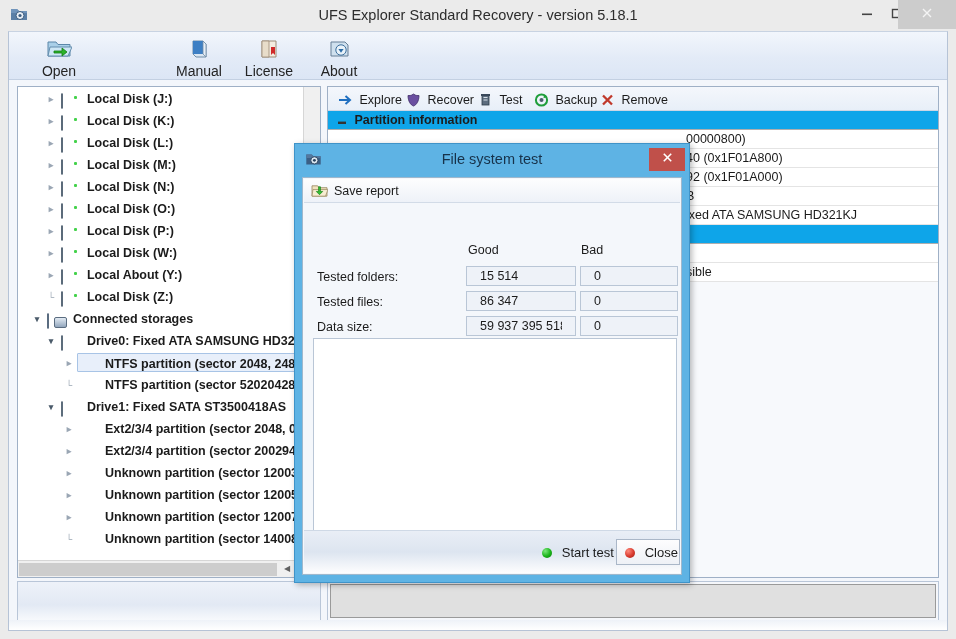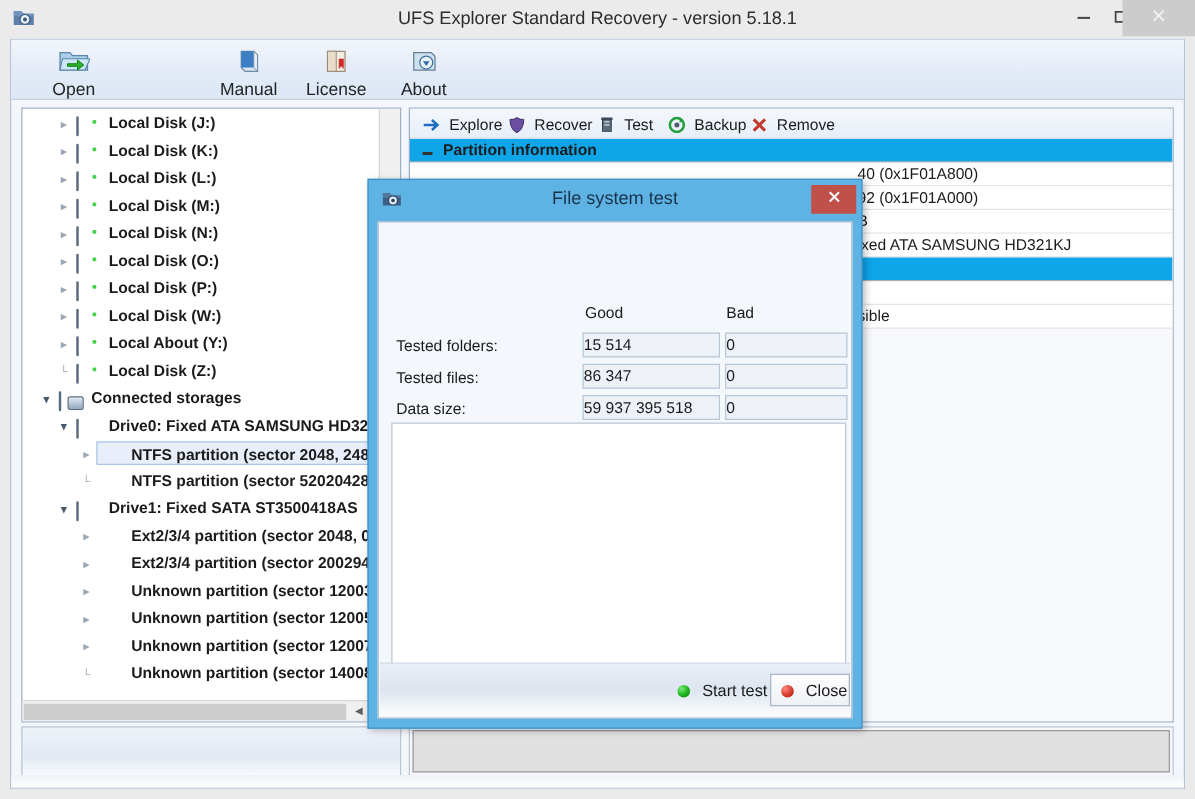--- a/index.html
+++ b/index.html
@@ -391,21 +391,21 @@
     white-space: nowrap;
   }
   .dlg-input {
     position: absolute;
     height: 20px;
     background: #eef2f8;
     border: 1px solid #b9c6d6;
     font-family: "Liberation Sans", sans-serif;
     font-size: 12.5px;
     color: #1b1b1b;
-    padding: 0 0;
+    padding: 0 13px;
     line-height: 18px;
   }
   .inp-good { left: 163px; top: 0; width: 110px; }
   .inp-bad  { left: 277px; top: 0; width: 98px; }
 
   #dlg-log {
     position: absolute;
     left: 10px; top: 160px;
     width: 364px; height: 212px;
     background: #ffffff;
@@ -747,20 +747,23 @@
           <span class="rt-lbl">Remove</span>
         </div>
       </div>
 
       <div id="info-table">
         <div class="info-section">
           <span class="sec-tw">▬</span>
           <span>Partition information</span>
         </div>
         <div class="info-row">
+          <span class="info-val" style="margin-left:342px">00000800)</span>
+        </div>
+        <div class="info-row">
           <span class="info-val" style="margin-left:342px">40 (0x1F01A800)</span>
         </div>
         <div class="info-row">
           <span class="info-val" style="margin-left:342px">92 (0x1F01A000)</span>
         </div>
         <div class="info-row">
           <span class="info-val" style="margin-left:342px">B</span>
         </div>
         <div class="info-row">
           <span class="info-val" style="margin-left:342px">ixed ATA SAMSUNG HD321KJ</span>
@@ -800,20 +803,30 @@
           <span>
             <svg width="13" height="13" viewBox="0 0 14 14">
                 <path d="M3 3 L11 11 M11 3 L3 11" stroke="#ffffff" stroke-width="1.7" fill="none"></path>
               </svg>
           </span>
         </button>
       </div>
 
       <div id="dlg-body">
 
+        <div id="save-report-bar">
+          <span id="save-report-ico">
+            <svg width="17" height="15" viewBox="0 0 18 16">
+              <path d="M1 3 L7 3 L8.6 5 L17 5 L17 14 L1 14 Z" fill="#f0e2bd" stroke="#9a8a62" stroke-width="0.9"></path>
+              <path d="M2 7 L18 7 L15.4 14 L1 14 Z" fill="#f7edd2" stroke="#9a8a62" stroke-width="0.8"></path>
+              <path d="M10 4 L10 9 L12.4 9 L9 12.5 L5.6 9 L8 9 L8 4 Z" fill="#35c035" stroke="#137d13" stroke-width="0.7"></path>
+            </svg>
+          </span>
+          <span id="save-report-lbl">Save report</span>
+        </div>
 
         <div class="dlg-colhead" id="colhead-good">Good</div>
         <div class="dlg-colhead" id="colhead-bad">Bad</div>
 
         <div class="dlg-field-row" style="top:88px">
           <span class="dlg-field-label">Tested folders:</span>
           <input class="dlg-input inp-good" type="text" readonly="" value="15 514" style="">
           <input class="dlg-input inp-bad" type="text" readonly="" value="0" style="">
         </div>
 

